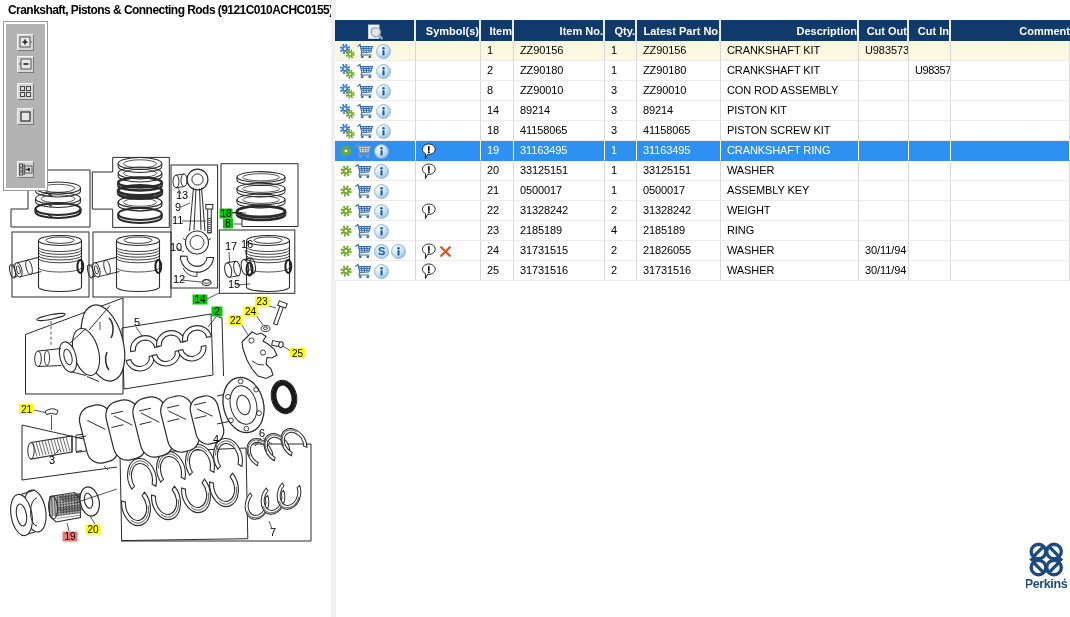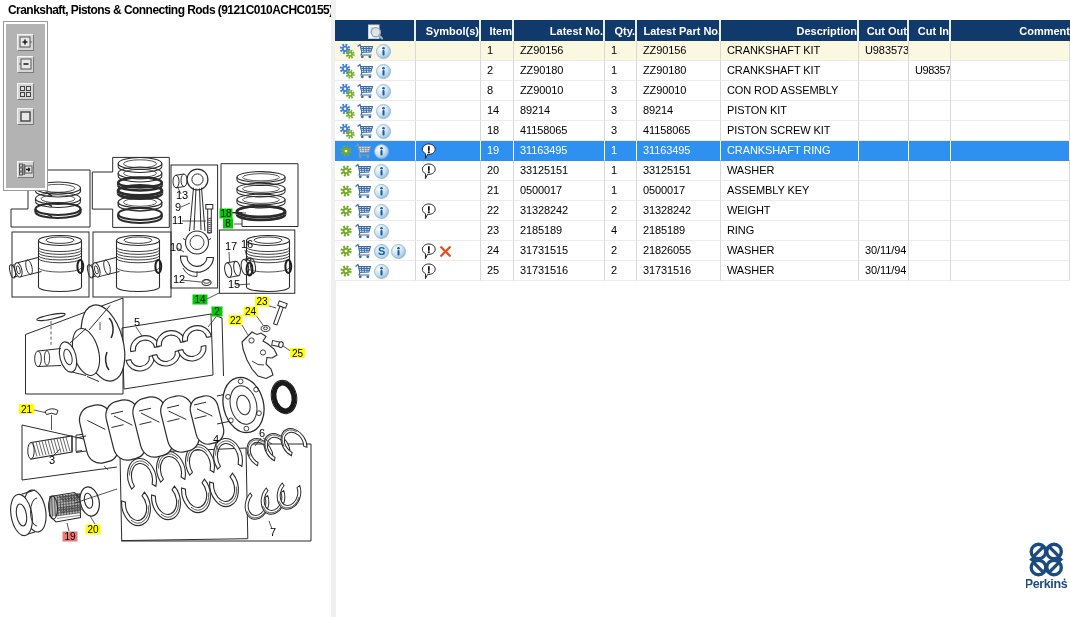--- a/index.html
+++ b/index.html
@@ -448,21 +448,21 @@
 <div class="hc" style="text-align:center;padding-left:0"><svg width="16" height="17" viewBox="0 0 16 17" style="vertical-align:middle">
         <rect x="1.5" y="1" width="10.5" height="13.5" fill="#fff" stroke="#c8d4e4" stroke-width="1"></rect>
         <g stroke="#9db4cc" stroke-width="1">
           <path d="M3.5,4 H10 M3.5,6 H10 M3.5,8 H6"></path>
         </g>
         <circle cx="8.8" cy="8.2" r="4.6" fill="#e2e2e2" fill-opacity="0.92" stroke="#8fa8c0" stroke-width="1.4"></circle>
         <path d="M12.2,11.4 L15,14.4" stroke="#9ab0c6" stroke-width="2.2" stroke-linecap="round"></path>
       </svg></div>
 <div class="hc" style="">Symbol(s)</div>
 <div class="hc" style="">Item</div>
-<div class="hc" style="">Latest No.</div>
+<div class="hc" style="">Item No.</div>
 <div class="hc" style="">Qty.</div>
 <div class="hc" style="">Latest Part No.</div>
 <div class="hc" style="">Description</div>
 <div class="hc" style="">Cut Out</div>
 <div class="hc" style="">Cut In</div>
 <div class="hc" style="border-right:none">Comment</div>
 <div class="row cream">
 <div class="c ic"><svg class="icw" width="16" height="16" viewBox="0 0 16 16" style="margin-right:0">
           <circle cx="6" cy="5.8" r="4" fill="none" stroke="#3e7ed8" stroke-width="2.4" stroke-dasharray="1.75 1.39"></circle>
           <circle cx="6" cy="5.8" r="3.1" fill="#3e7ed8"></circle>

